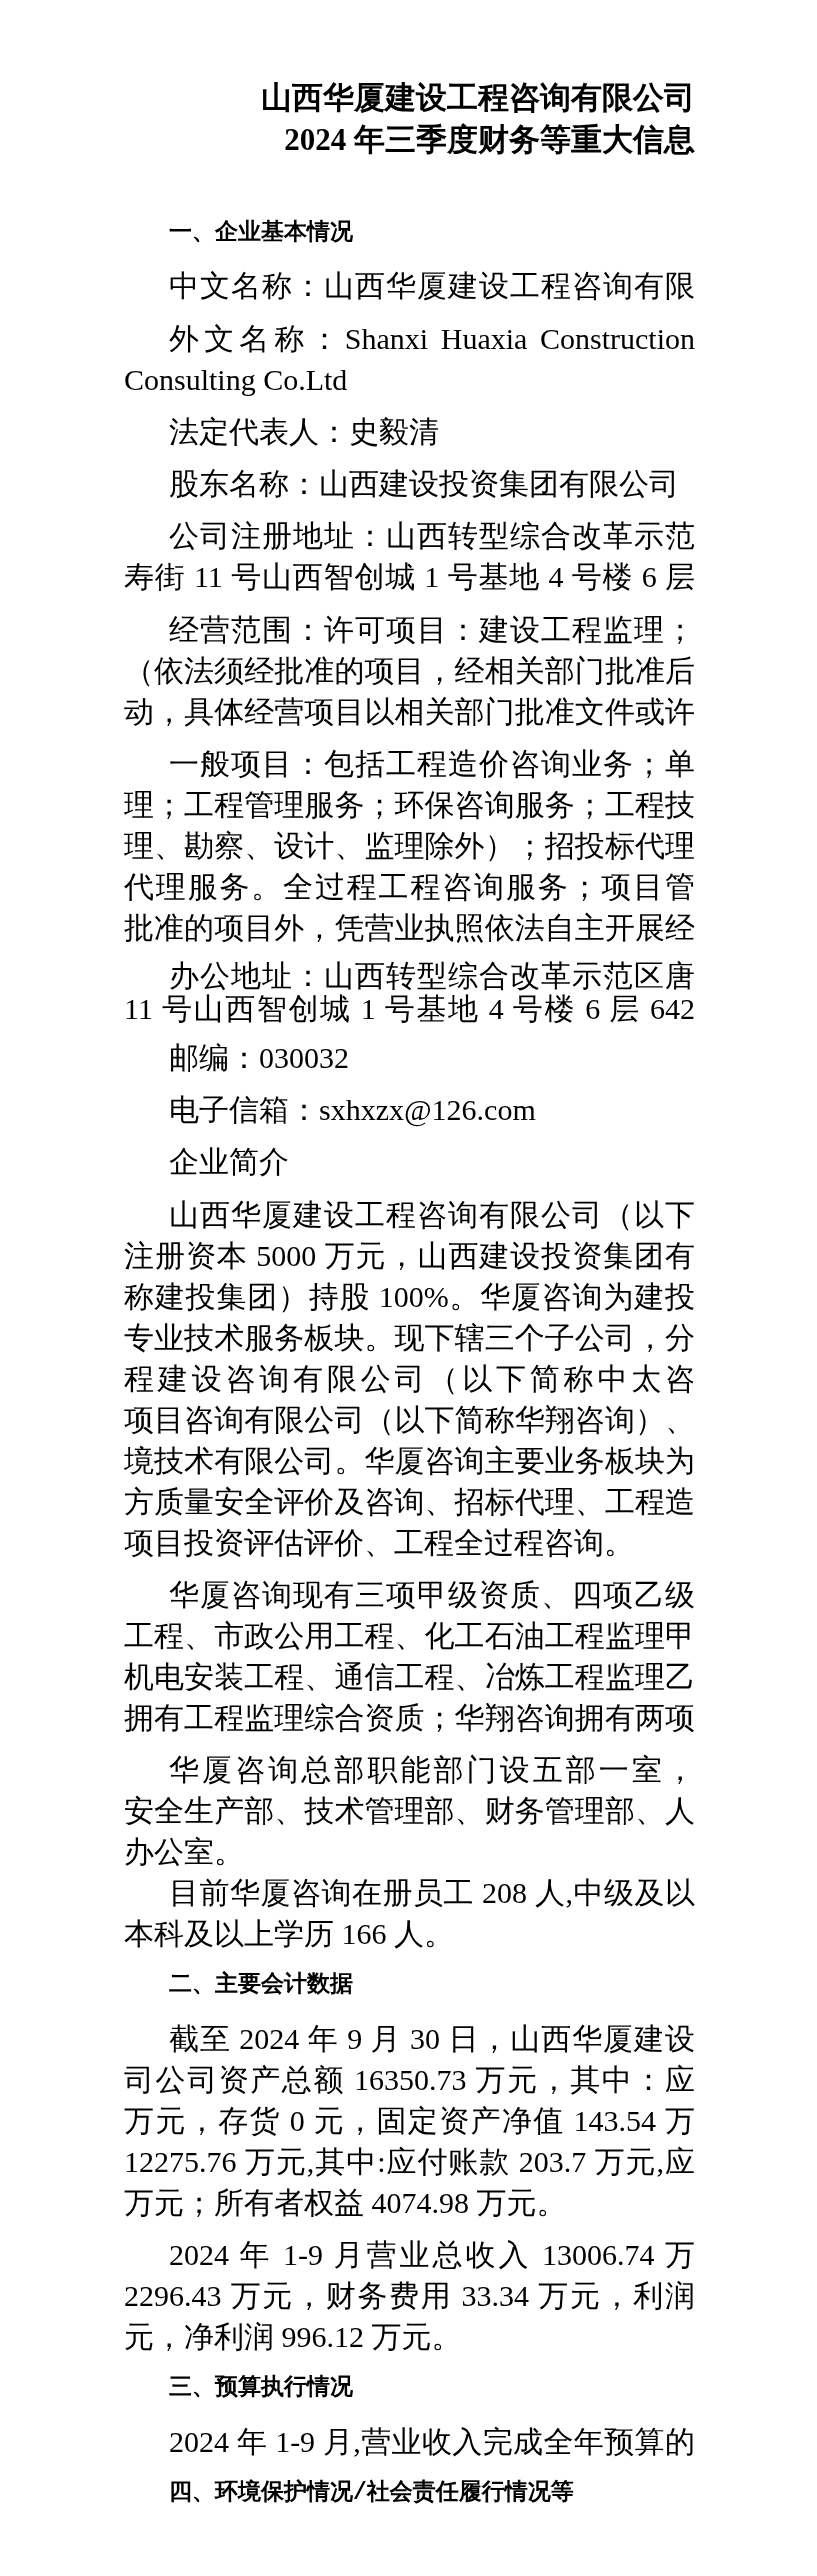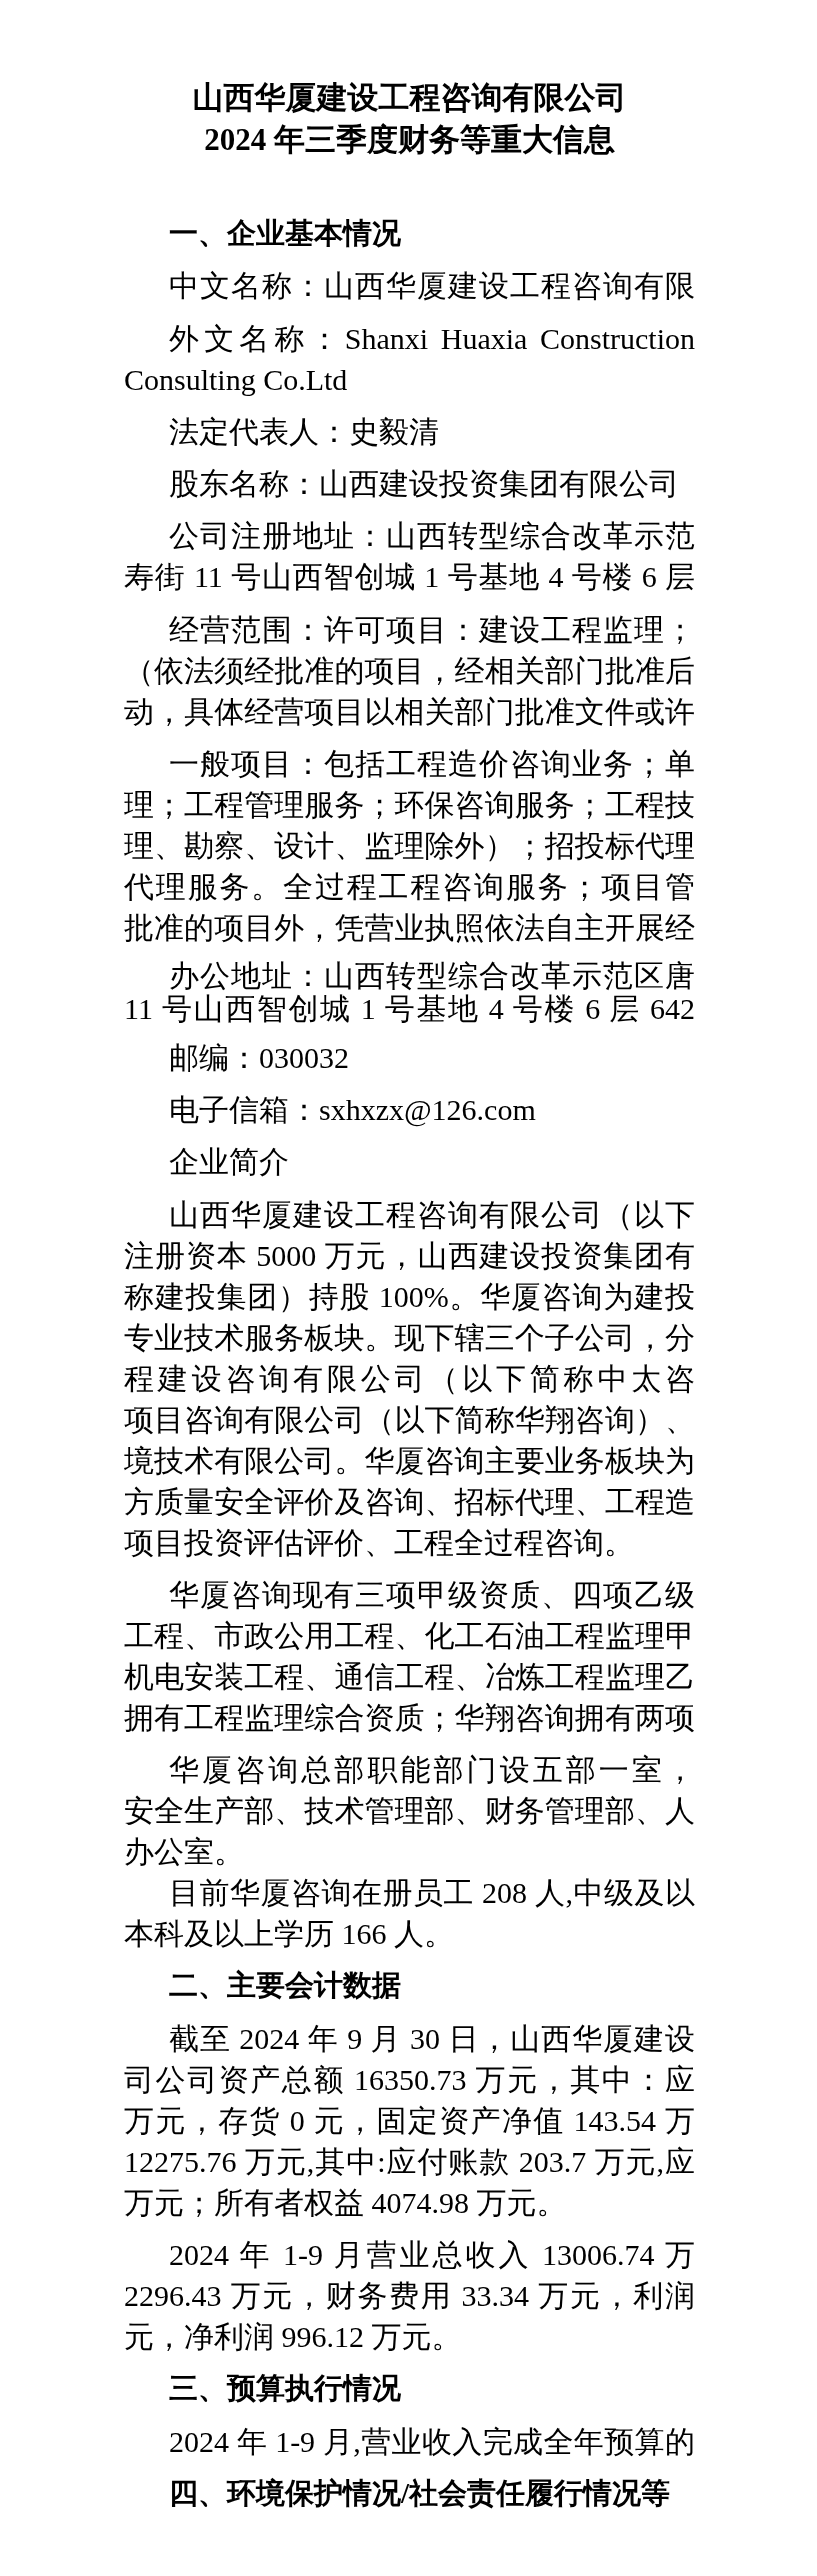--- a/index.html
+++ b/index.html
@@ -14,33 +14,33 @@
     background: #ffffff;
     color: #000000;
     overflow: hidden;
     font-family: "Liberation Serif", "DejaVu Serif", serif;
   }
   .doc {
     padding: 77px 122px 0 124px; 
   }
   
   .title {
-    text-align: center;
+    text-align: right;
     font-weight: bold;
     font-size: 31px;
     line-height: 42px;
     font-family: "Liberation Serif", "DejaVu Serif", serif;
   }
   .title .t-line { display: block; }
 
   
   .heading {
-    font-family: Liberation Serif, serif;
+    font-family: Liberation Mono, monospace;
     font-weight: bold;
-    font-size: 29px;
+    font-size: 23px;
     line-height: 41px;
     height: 41px;
     overflow: hidden;
     padding-left: 45px; 
     margin-top: 11.3px;
   }
   #doc-body .heading:first-child {
     margin-top: 52px; 
   }
 

